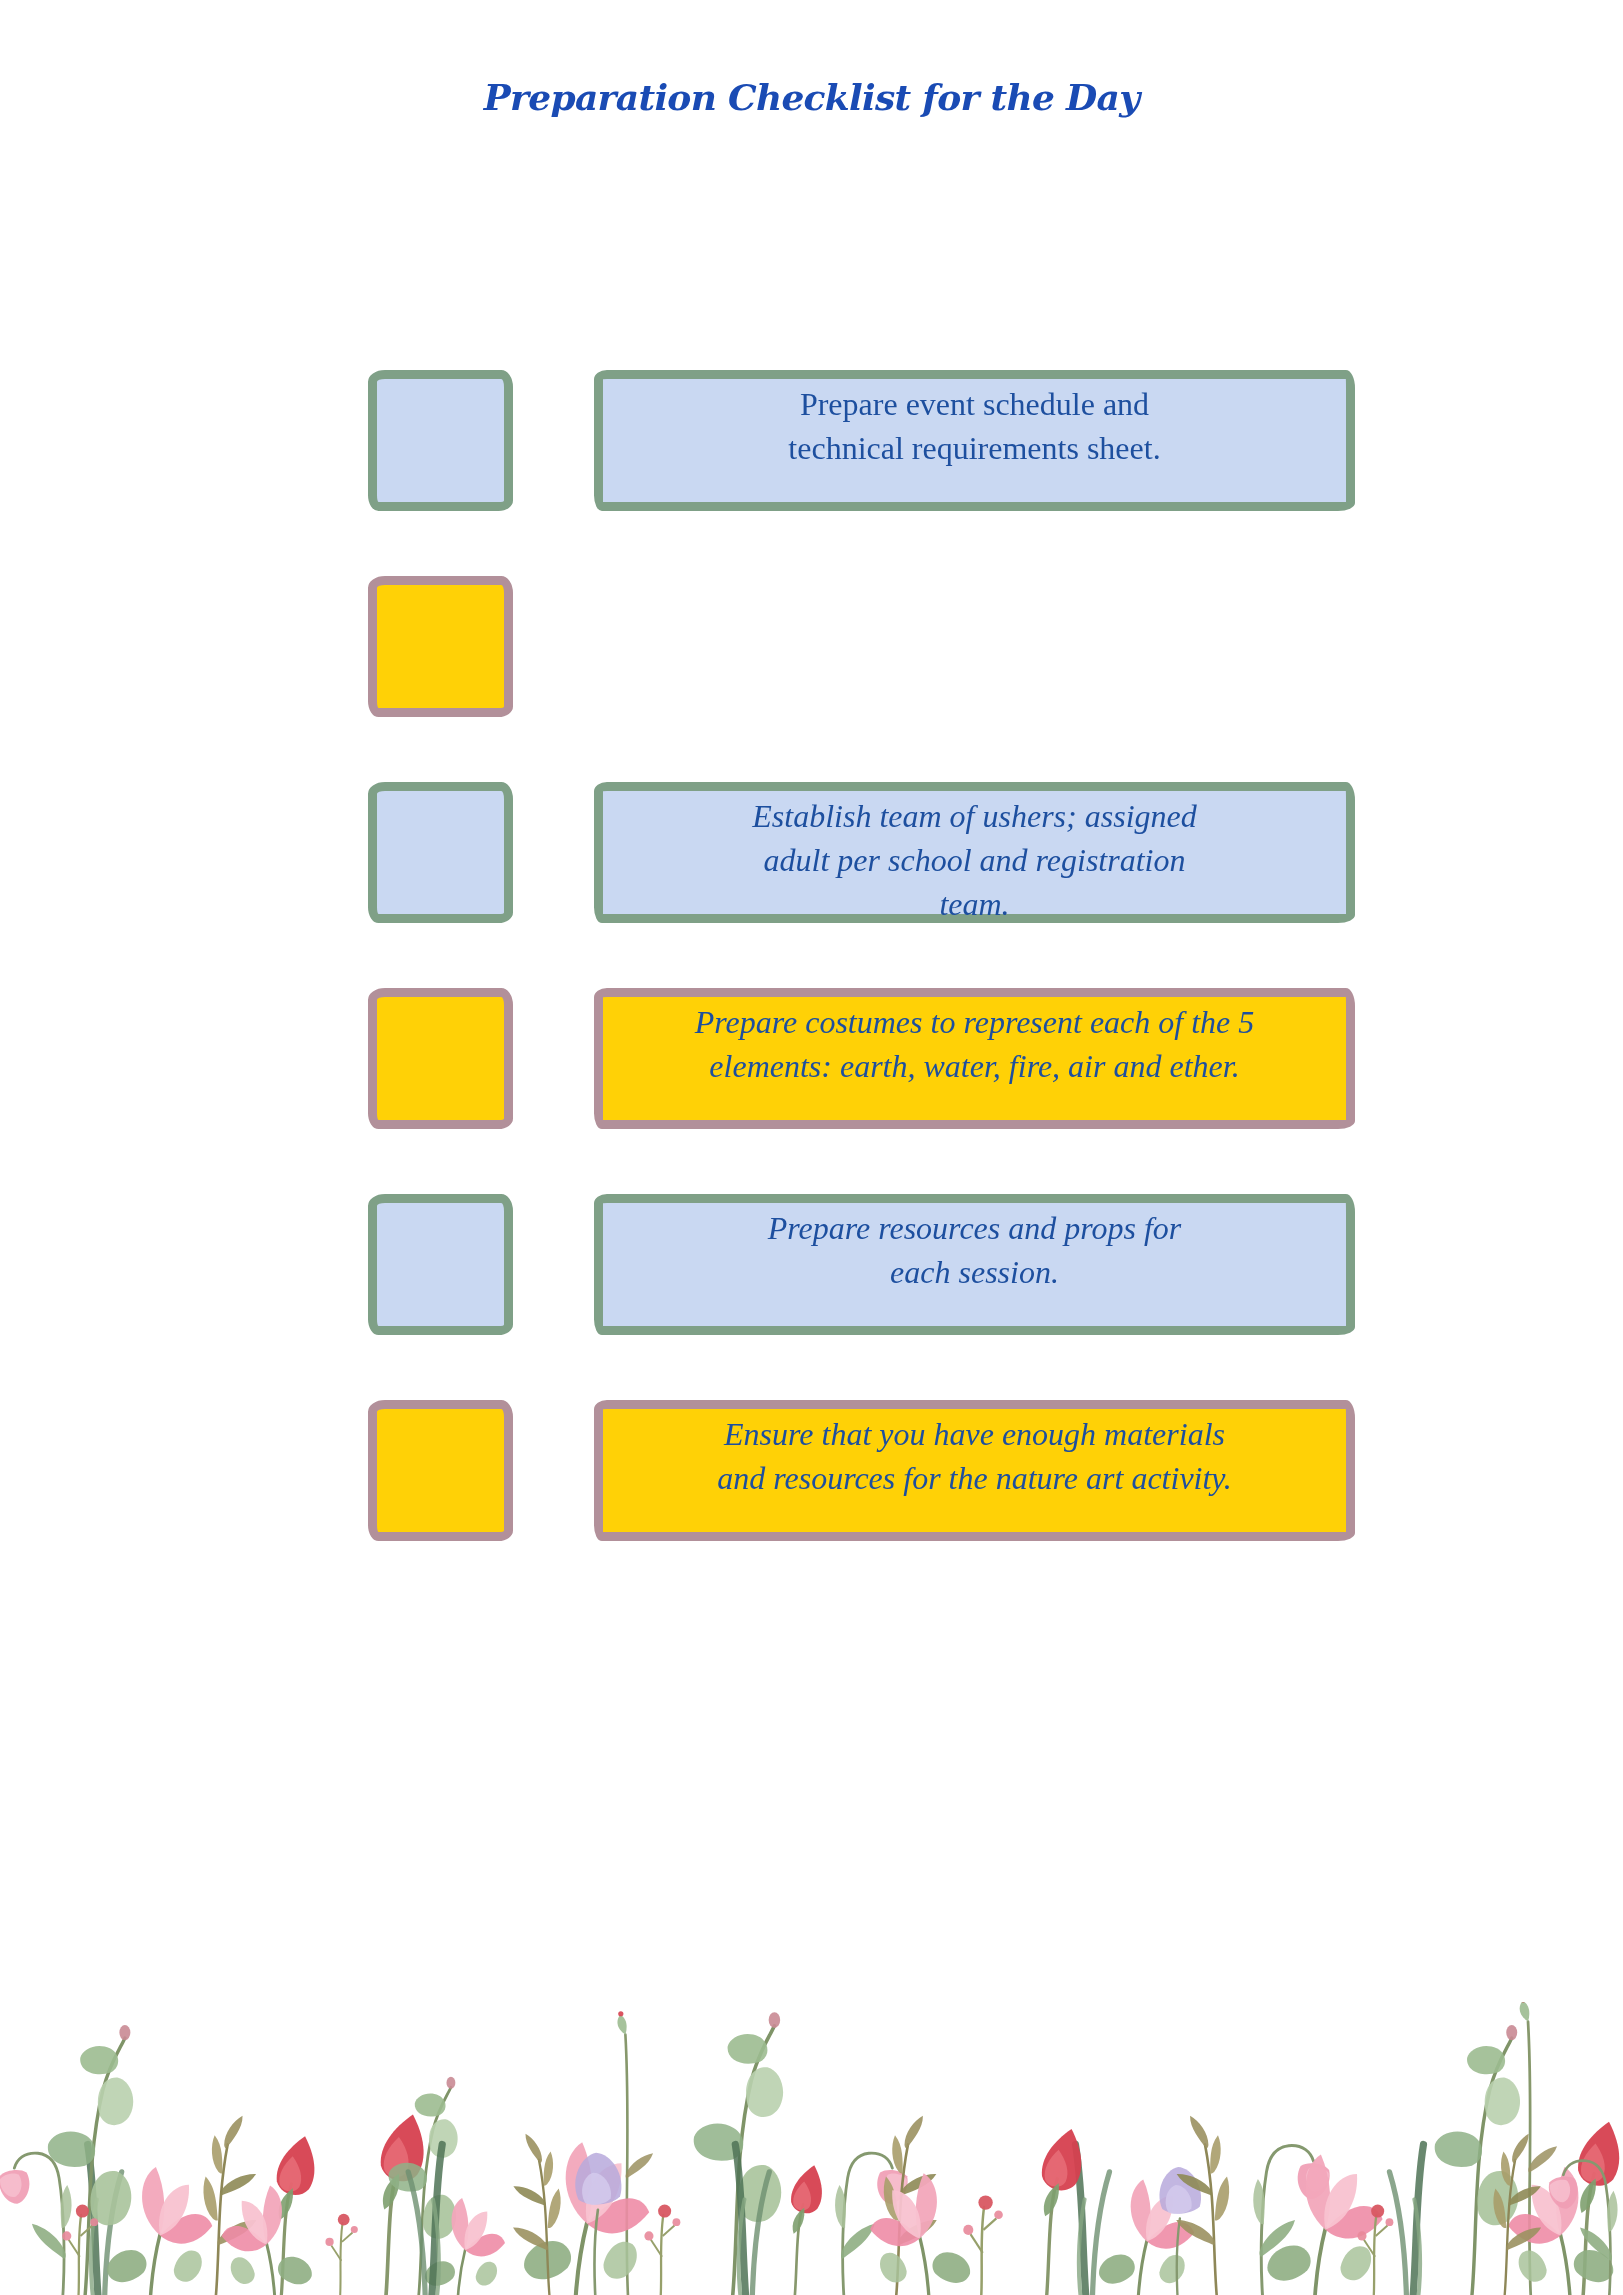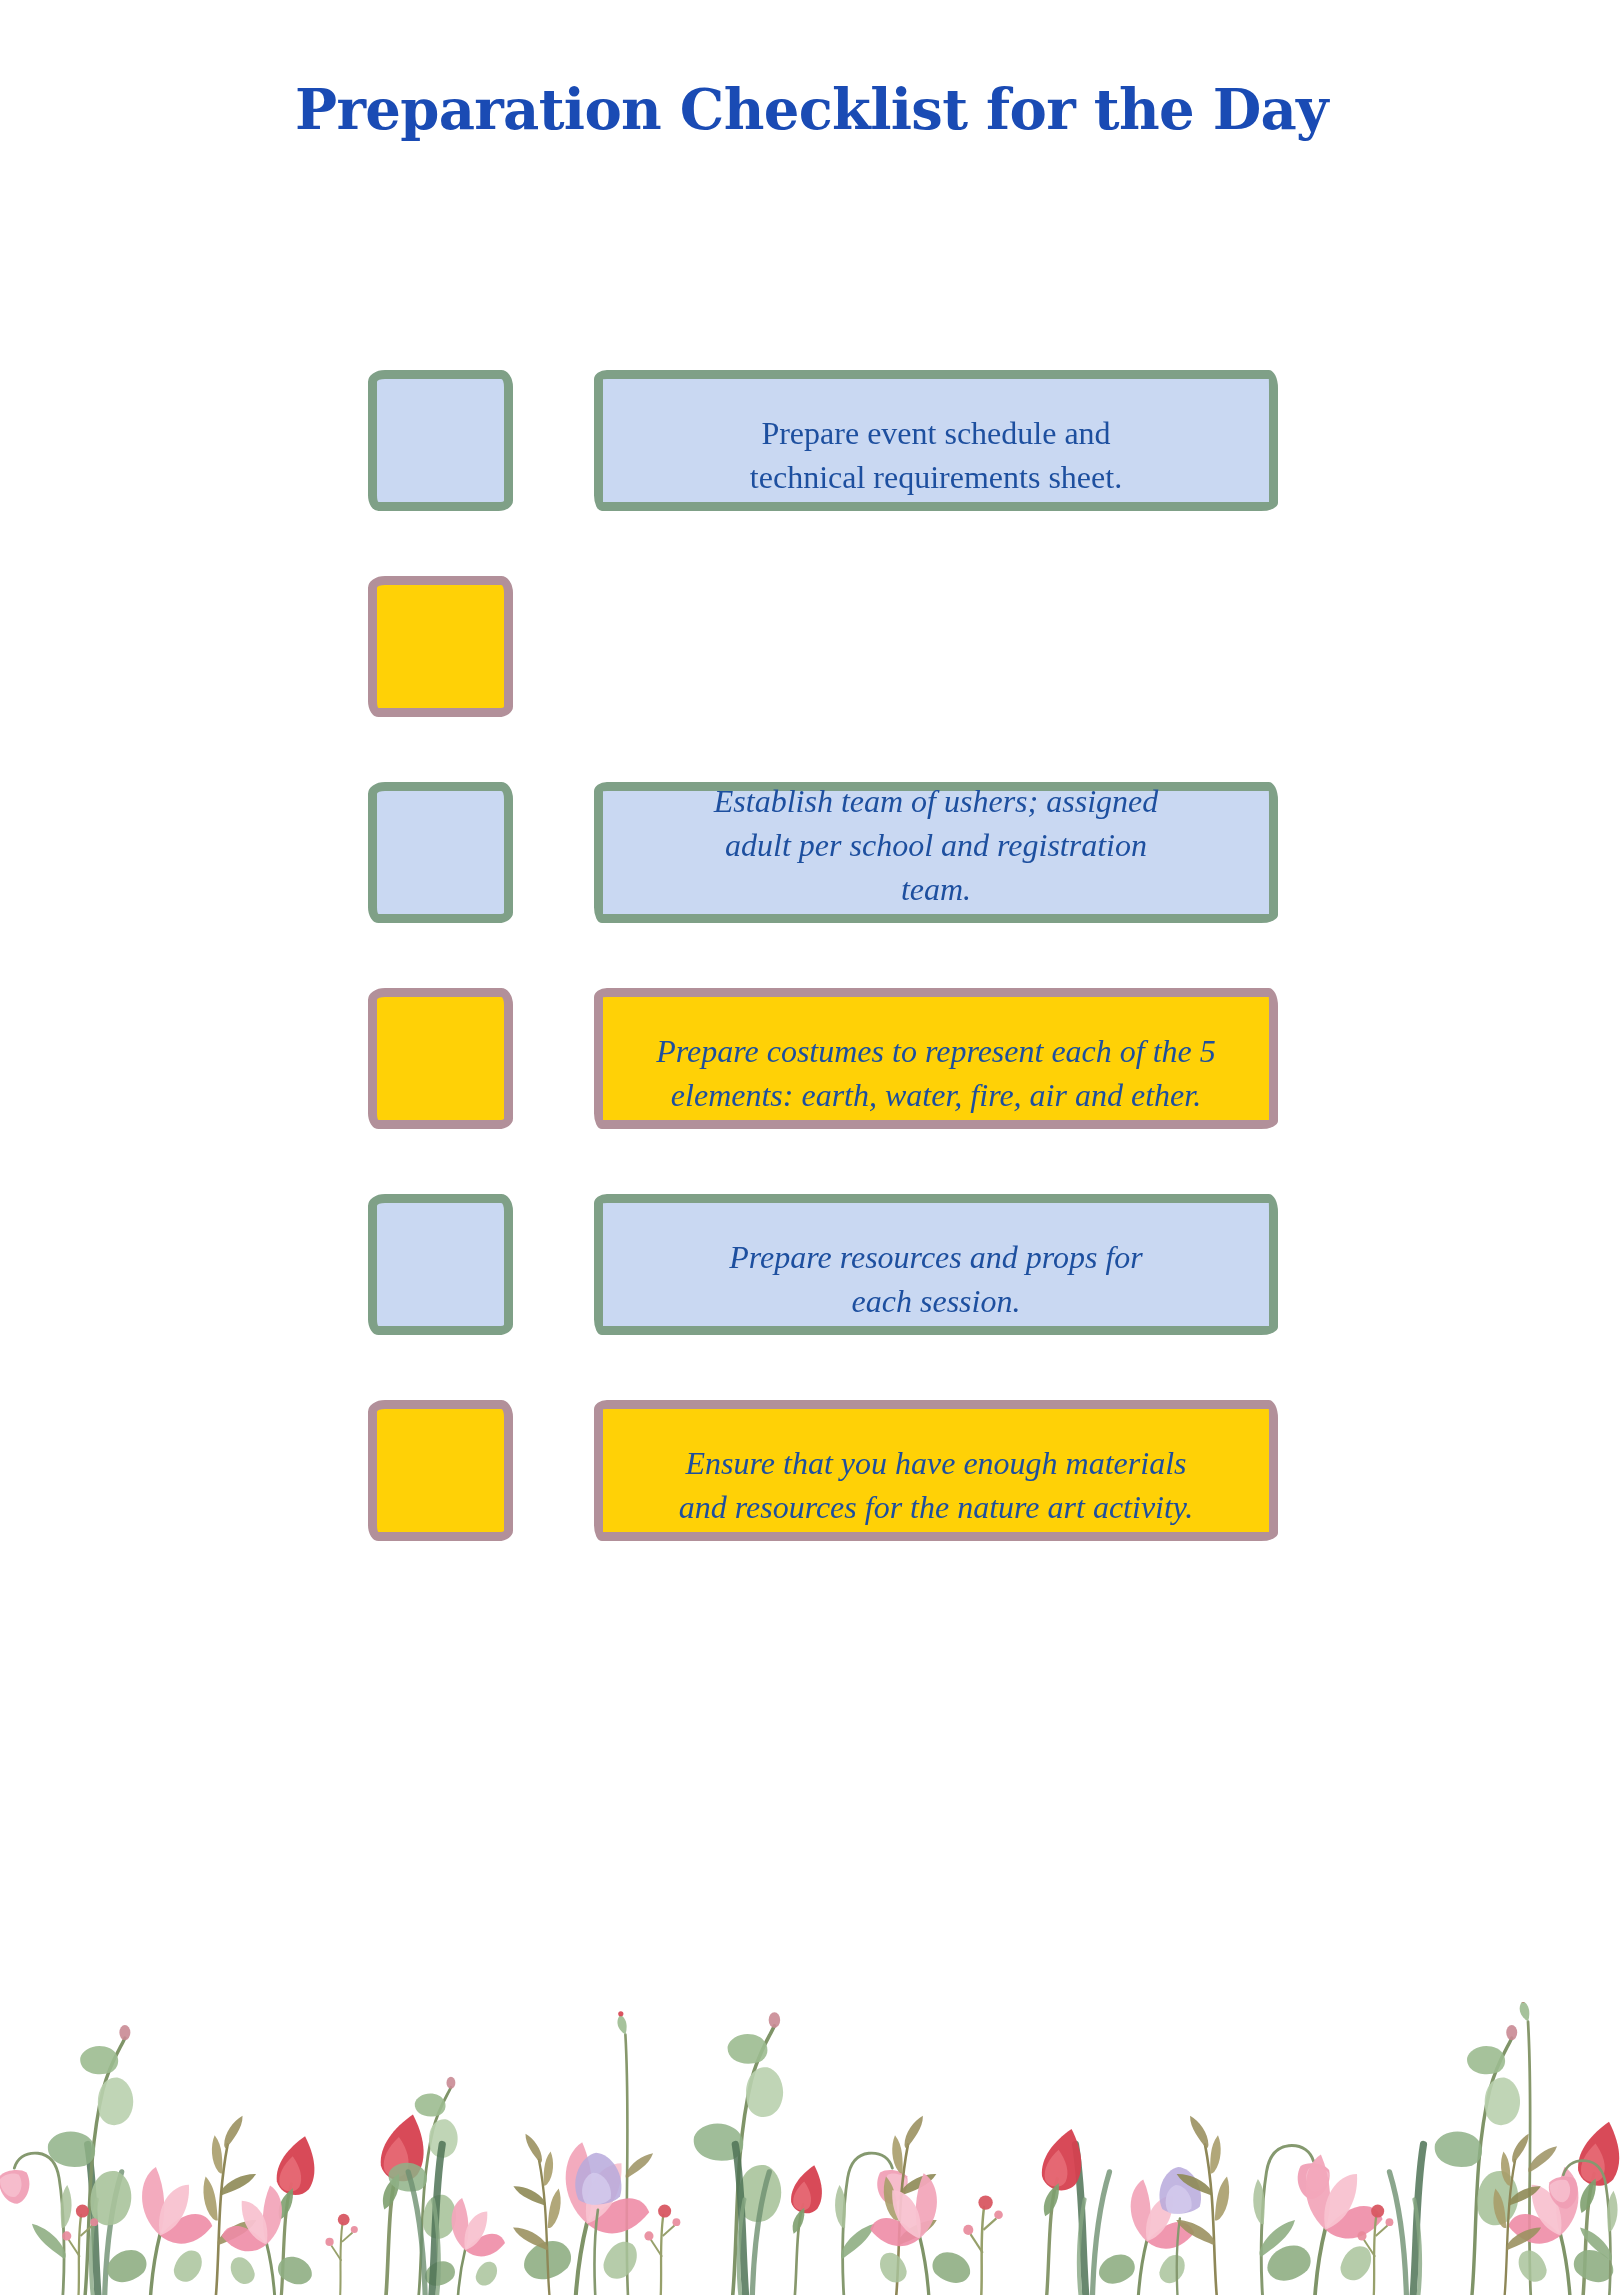--- a/index.html
+++ b/index.html
@@ -9,23 +9,24 @@
     position:relative;
     overflow:hidden;
     font-family:"Liberation Serif", serif;
   }
   .page-title {
     position:absolute;
     top:76px; left:0; width:1623px;
     text-align:center;
     font-family:"DejaVu Serif", serif;
     font-weight:700;
-    font-size:56px;
+    font-size:36px;
     letter-spacing:-0.7px;
     color:var(--title-blue, #1a4bb4);
+    font-style:italic;
   }
   .checklist {
     position:absolute;
     top:370px; left:368px;
     display:flex;
     flex-direction:column;
     gap:65px;
   }
   .row {
     display:flex;
@@ -34,24 +35,24 @@
     height:141px;
   }
   .checkbox {
     width:145px;
     height:141px;
     border:9.8px solid;
     flex:none;
     border-radius:17px 11.8px 14.4px 10.5px / 11.8px 17px 10.5px 15.7px;
   }
   .textbox {
-    width:684px;
+    width:761px;
     border:9.8px solid;
     display:flex;
-    align-items:flex-end;
+    align-items:flex-start;
     justify-content:center;
     text-align:center;
     padding:2.6px 18.3px;
     border-radius:13px 9.2px 17px 7.9px / 9.2px 18.3px 7.9px 15.7px;
   }
   .blue   { background:var(--card-blue, #c9d8f2);  border-color:var(--border-sage, #7fa087); }
   .yellow { background:var(--card-yellow, #ffd106); border-color:var(--border-mauve, #b2909a); }
   .task-text {
     font-size:32px;
     line-height:1.38;

